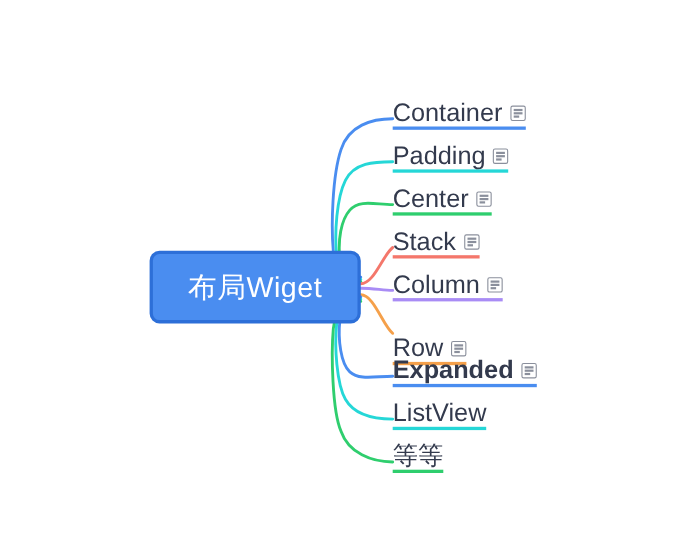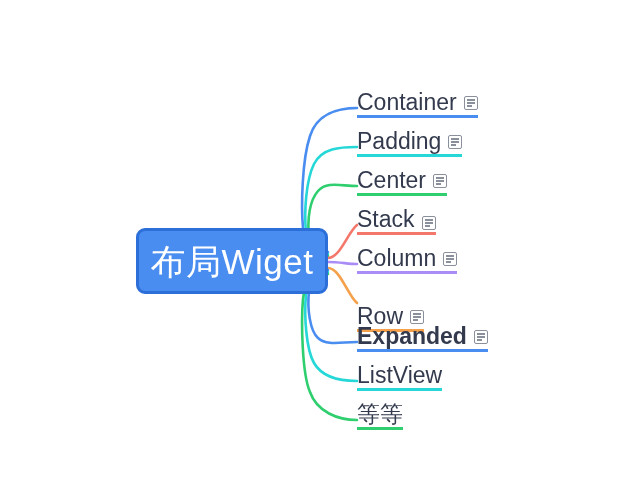--- a/index.html
+++ b/index.html
@@ -43,21 +43,21 @@
     background: #4a8df0;
     border: 3px solid #2d6fd8;
     border-radius: 9px;
     display: flex;
     align-items: center;
     justify-content: center;
     z-index: 5;
   }
   #root-node .root-label {
     color: #ffffff;
-    font-size: 35px;
+    font-size: 26px;
     line-height: 1;
     letter-spacing: 0.5px;
     white-space: nowrap;
   }
 
   
   .topic {
     position: absolute;
     z-index: 4;
     display: flex;
@@ -151,21 +151,21 @@
         <div class="topic-inner" style="border-bottom-color: rgb(47, 206, 110); min-width: 80px;">
           <span class="topic-label">Center</span>
           <span class="note-icon">
             <i></i>
             <i></i>
             <i></i>
           </span>
         </div>
       </div>
       <div class="topic" style="left: 357px; top: 205px;">
-        <div class="topic-inner" style="border-bottom-color: rgb(244, 119, 107); min-width: 72px; align-items: flex-end;">
+        <div class="topic-inner" style="border-bottom-color: rgb(244, 119, 107); min-width: 72px;">
           <span class="topic-label">Stack</span>
           <span class="note-icon">
             <i></i>
             <i></i>
             <i></i>
           </span>
         </div>
       </div>
       <div class="topic" style="left: 357px; top: 244px;">
         <div class="topic-inner" style="border-bottom-color: rgb(169, 140, 245); min-width: 87px; text-align: center;">

